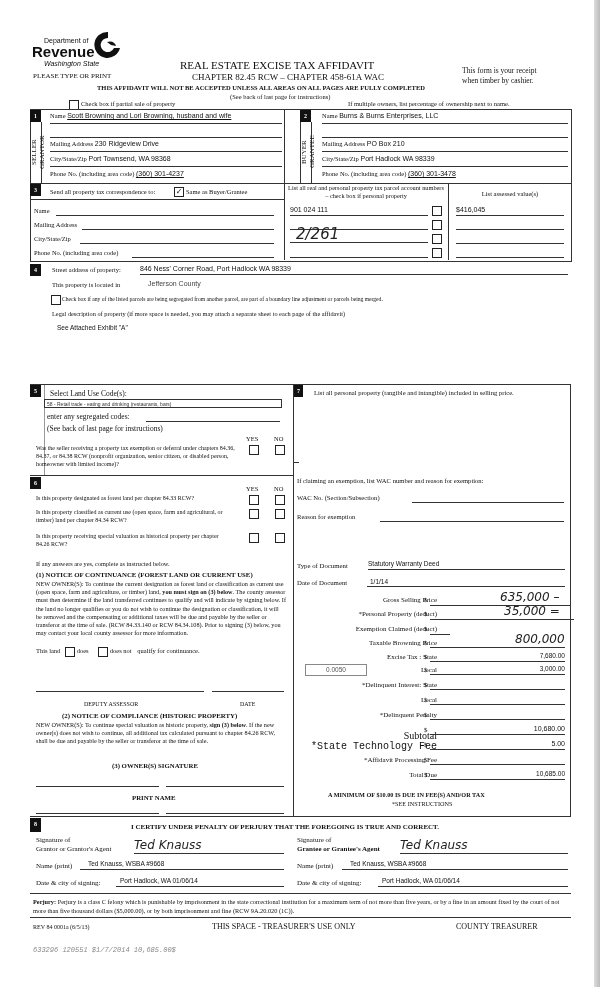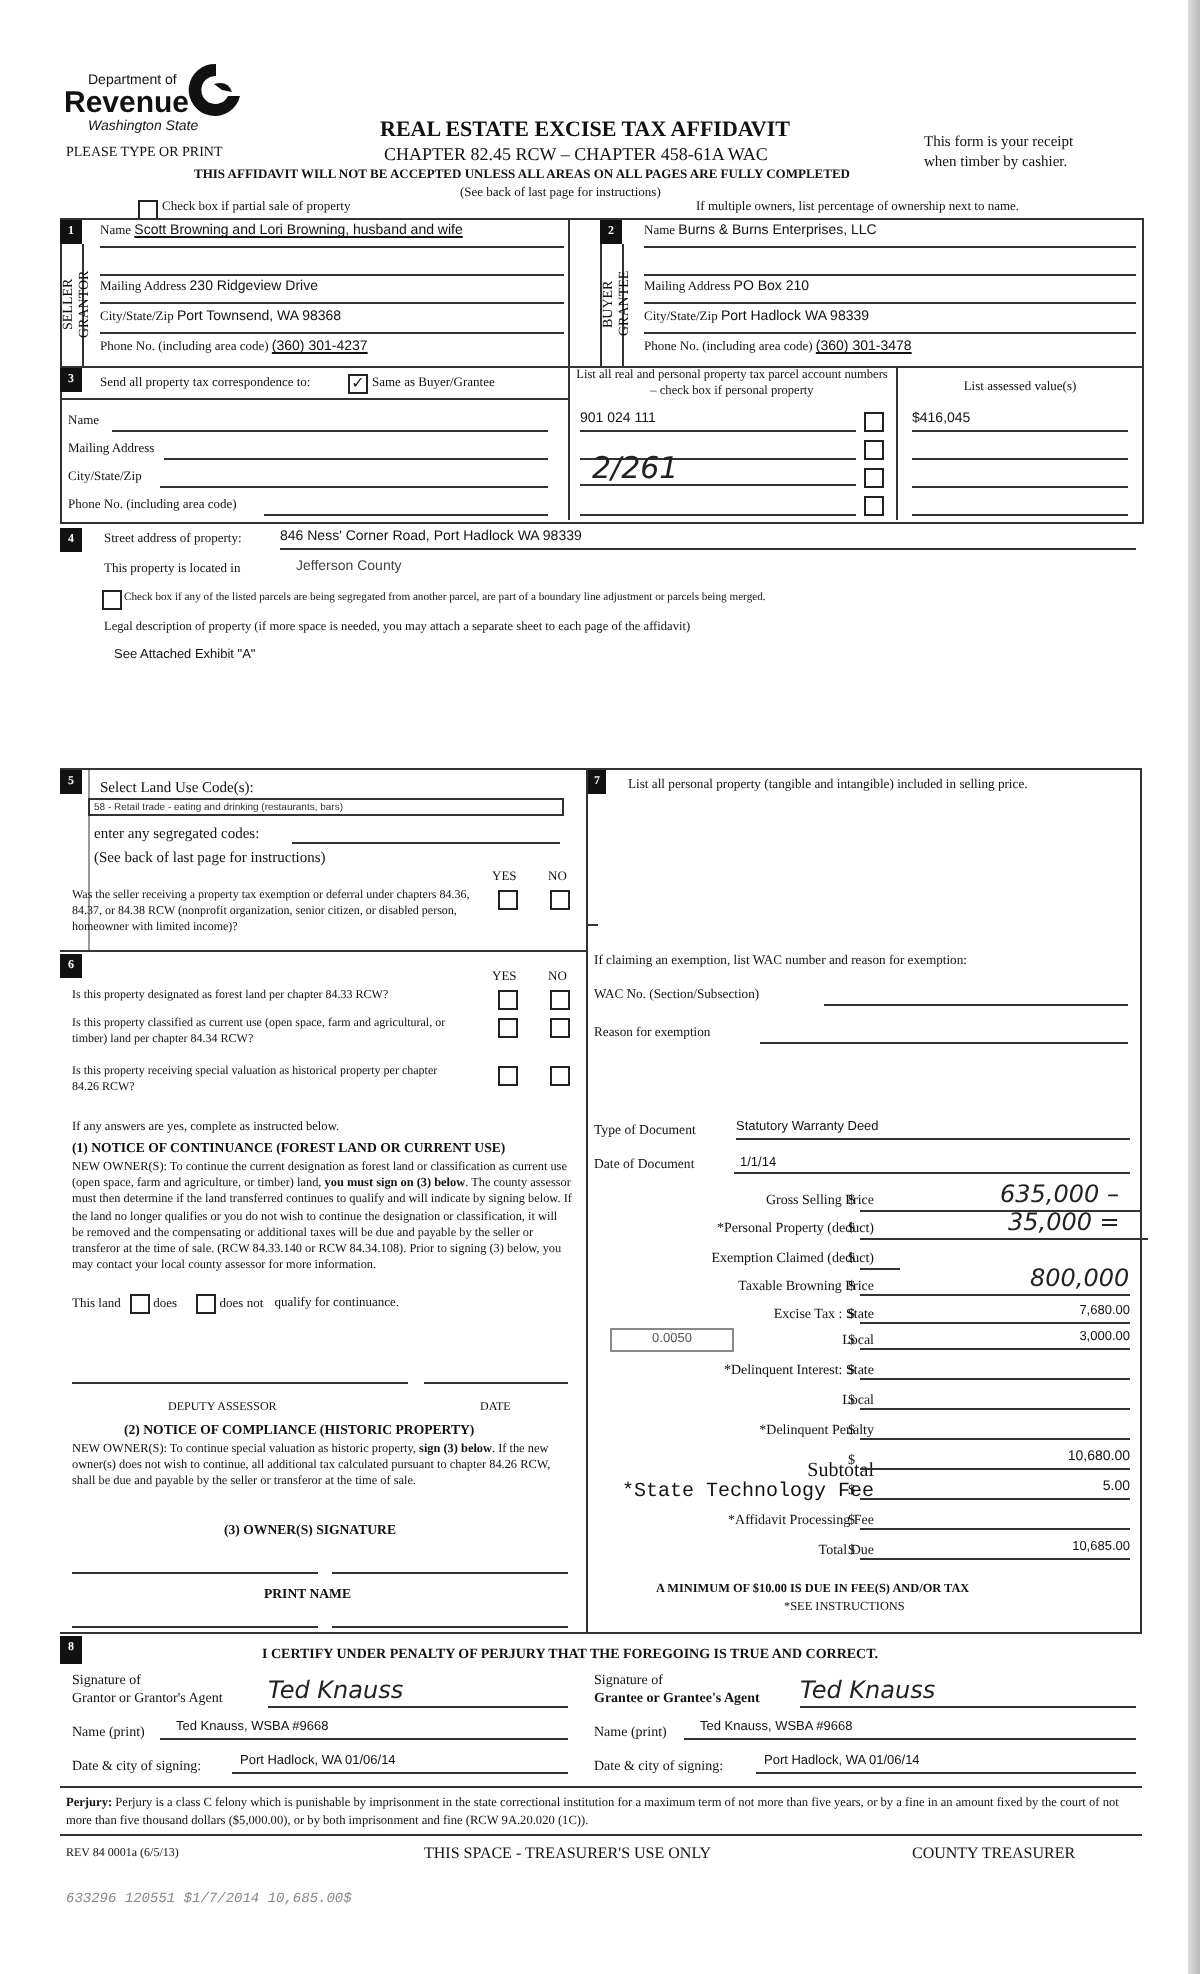--- a/index.html
+++ b/index.html
@@ -24,21 +24,21 @@
 <div class="abs" style="left:30px;top:30px;width:100px;height:40px;">
   <div class="abs sans" style="left:14px;top:7px;font-size:7px;">Department of</div>
   <div class="abs sans" style="left:2px;top:13px;font-size:15px;font-weight:bold;">Revenue</div>
   <div class="abs sans" style="left:14px;top:30px;font-size:7px;font-style:italic;">Washington State</div>
   <svg class="abs" style="left:64px;top:0px;" width="28" height="30" viewBox="0 0 28 30">
     <path d="M14 2 A13 13 0 1 0 26 18 L20 18 A7 7 0 1 1 14 8 Z" fill="#111"></path>
     <path d="M13 12 Q20 10 22 16 L17 15 Z" fill="#111"></path>
   </svg>
 </div>
 <div class="abs serif" style="left:33px;top:72px;font-size:7px;">PLEASE TYPE OR PRINT</div>
-<div class="abs serif" style="left:190px;top:59px;font-size:11px;font-weight:bold;">REAL ESTATE EXCISE TAX AFFIDAVIT</div>
+<div class="abs serif" style="left:180px;top:59px;font-size:11px;font-weight:normal;">REAL ESTATE EXCISE TAX AFFIDAVIT</div>
 <div class="abs serif" style="left:192px;top:72px;font-size:9px;">CHAPTER 82.45 RCW – CHAPTER 458-61A WAC</div>
 <div class="abs serif" style="left:462px;top:66px;font-size:7.5px;">This form is your receipt</div>
 <div class="abs serif" style="left:462px;top:76px;font-size:7.5px;">when timber by cashier.</div>
 <div class="abs serif" style="left:97px;top:84px;font-size:6.5px;font-weight:bold;">THIS AFFIDAVIT WILL NOT BE ACCEPTED UNLESS ALL AREAS ON ALL PAGES ARE FULLY COMPLETED</div>
 <div class="abs serif" style="left:230px;top:93px;font-size:6.5px;">(See back of last page for instructions)</div>
 <span class="abs box" style="left:69px;top:100px;"></span>
 <div class="abs serif" style="left:81px;top:100px;font-size:6.5px;">Check box if partial sale of property</div>
 <div class="abs serif" style="left:348px;top:100px;font-size:6.5px;">If multiple owners, list percentage of ownership next to name.</div>
 
 <div class="abs" style="left:30px;top:109px;width:540px;height:151px;border:1px solid #333;"></div>

